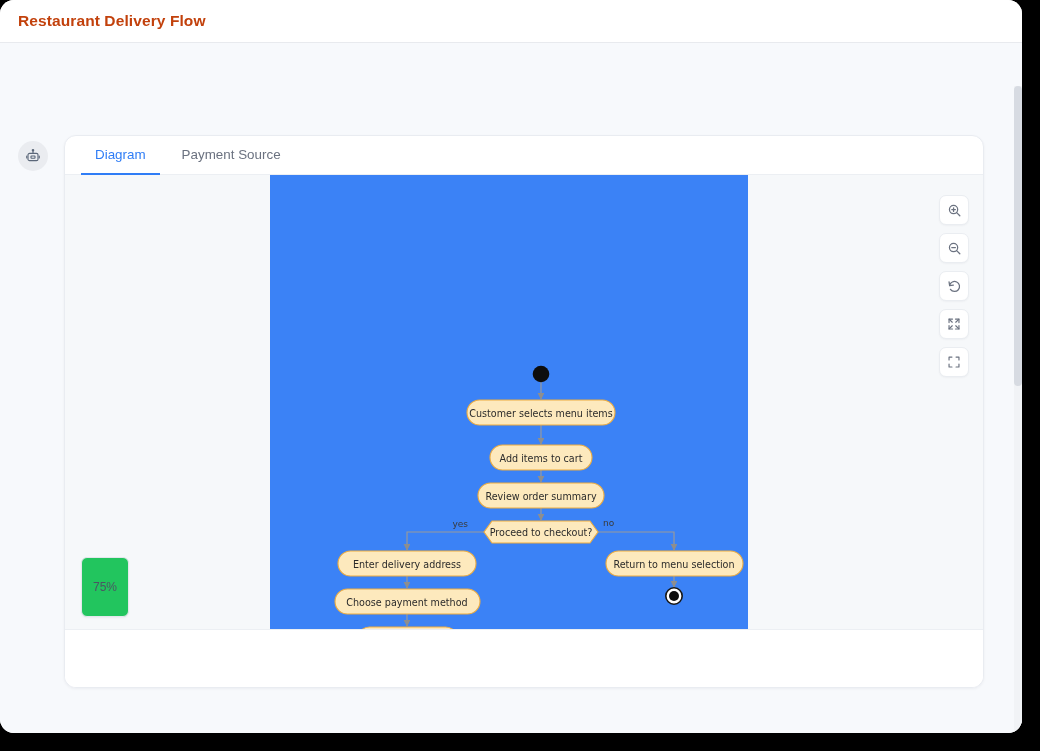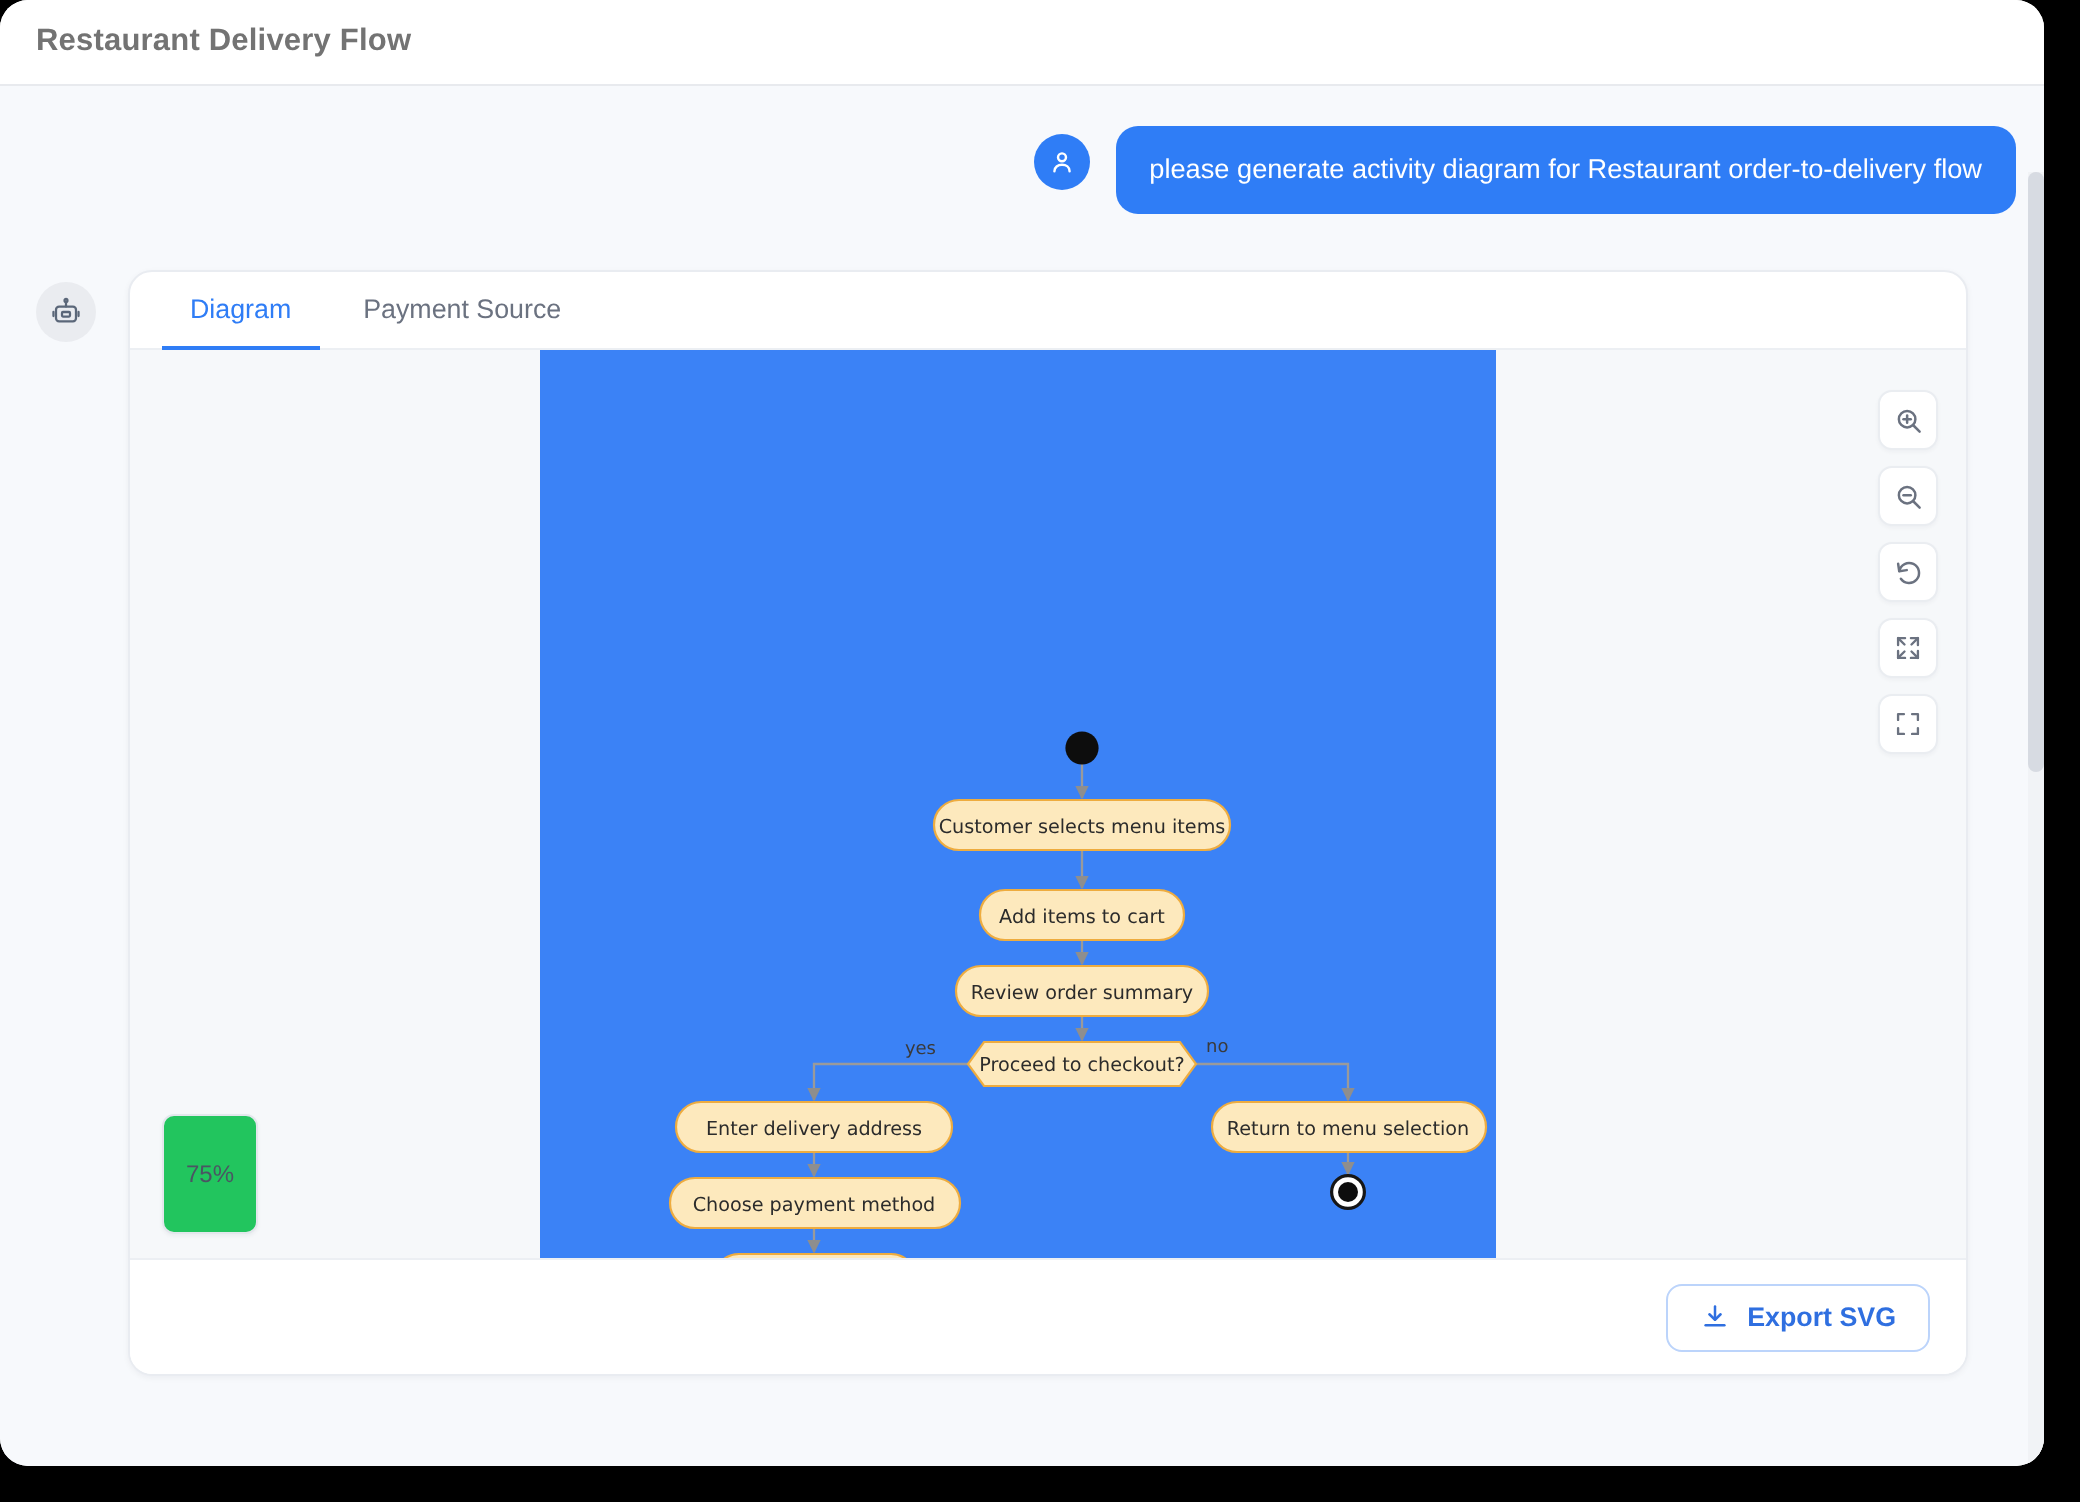--- a/index.html
+++ b/index.html
@@ -22,21 +22,21 @@
   #titlebar {
     height: 43px;
     background: #ffffff;
     border-bottom: 1px solid #e8eaee;
     display: flex; align-items: center;
     padding-left: 18px;
   }
   #titlebar .title {
     font-size: 15.5px;
     font-weight: 600;
-    color: #737373;
+    color: #c2410c;
     letter-spacing: .1px;
   }
   
   #chatarea {
     position: absolute;
     left: 0; top: 43px;
     width: 1022px; height: 690px;
     background: #f7f9fc;
     overflow: hidden;
   }
@@ -197,29 +197,20 @@
 <body>
 
 <div id="window">
 
   <div id="titlebar">
     <span class="title">Restaurant Delivery Flow</span>
   </div>
 
   <div id="chatarea">
 
-    <div id="user-row">
-      <div class="avatar-user">
-        <svg width="14" height="14" viewBox="0 0 24 24" fill="none" stroke="#ffffff" stroke-width="2.1" stroke-linecap="round" stroke-linejoin="round">
-          <circle cx="12" cy="8" r="3.4"></circle>
-          <path d="M5.5 20c0-3.6 2.9-5.6 6.5-5.6s6.5 2 6.5 5.6"></path>
-        </svg>
-      </div>
-      <div class="bubble-user">please generate activity diagram for Restaurant order-to-delivery flow</div>
-    </div>
 
     <div id="assistant-row">
       <div class="avatar-bot">
         <svg width="16" height="16" viewBox="0 0 24 24" fill="none" stroke="#5b6personal">
           <g stroke="#5b6779" stroke-width="1.7" stroke-linecap="round" stroke-linejoin="round" fill="none">
             <rect x="4.5" y="8" width="15" height="11" rx="2.3"></rect>
             <path d="M12 4.2v3.6"></path>
             <circle cx="12" cy="3.3" r="1.1"></circle>
             <path d="M2.6 12v3M21.4 12v3"></path>
             <rect x="9" y="12" width="6" height="3.4" rx="0.7"></rect>
@@ -405,28 +396,20 @@
                 <polyline points="8.5,3.5 3.5,3.5 3.5,8.5"></polyline>
                 <polyline points="15.5,3.5 20.5,3.5 20.5,8.5"></polyline>
                 <polyline points="20.5,15.5 20.5,20.5 15.5,20.5"></polyline>
                 <polyline points="8.5,20.5 3.5,20.5 3.5,15.5"></polyline>
               </svg>
             </div>
           </div>
         </div>
 
         <div id="card-footer">
-          <button class="act-btn">
-            <svg width="15" height="15" viewBox="0 0 24 24" fill="none" stroke="#2f6fe0" stroke-width="2" stroke-linecap="round" stroke-linejoin="round">
-              <path d="M12 3.5v10.5"></path>
-              <polyline points="7.5,9.8 12,14.2 16.5,9.8"></polyline>
-              <path d="M4.5 18.5h15"></path>
-            </svg>
-            <span>Export SVG</span>
-          </button>
         </div>
 
       </div>
     </div>
 
     <div id="scrollbar-track"></div>
     <div id="scrollbar-thumb"></div>
   </div>
 </div>
 

